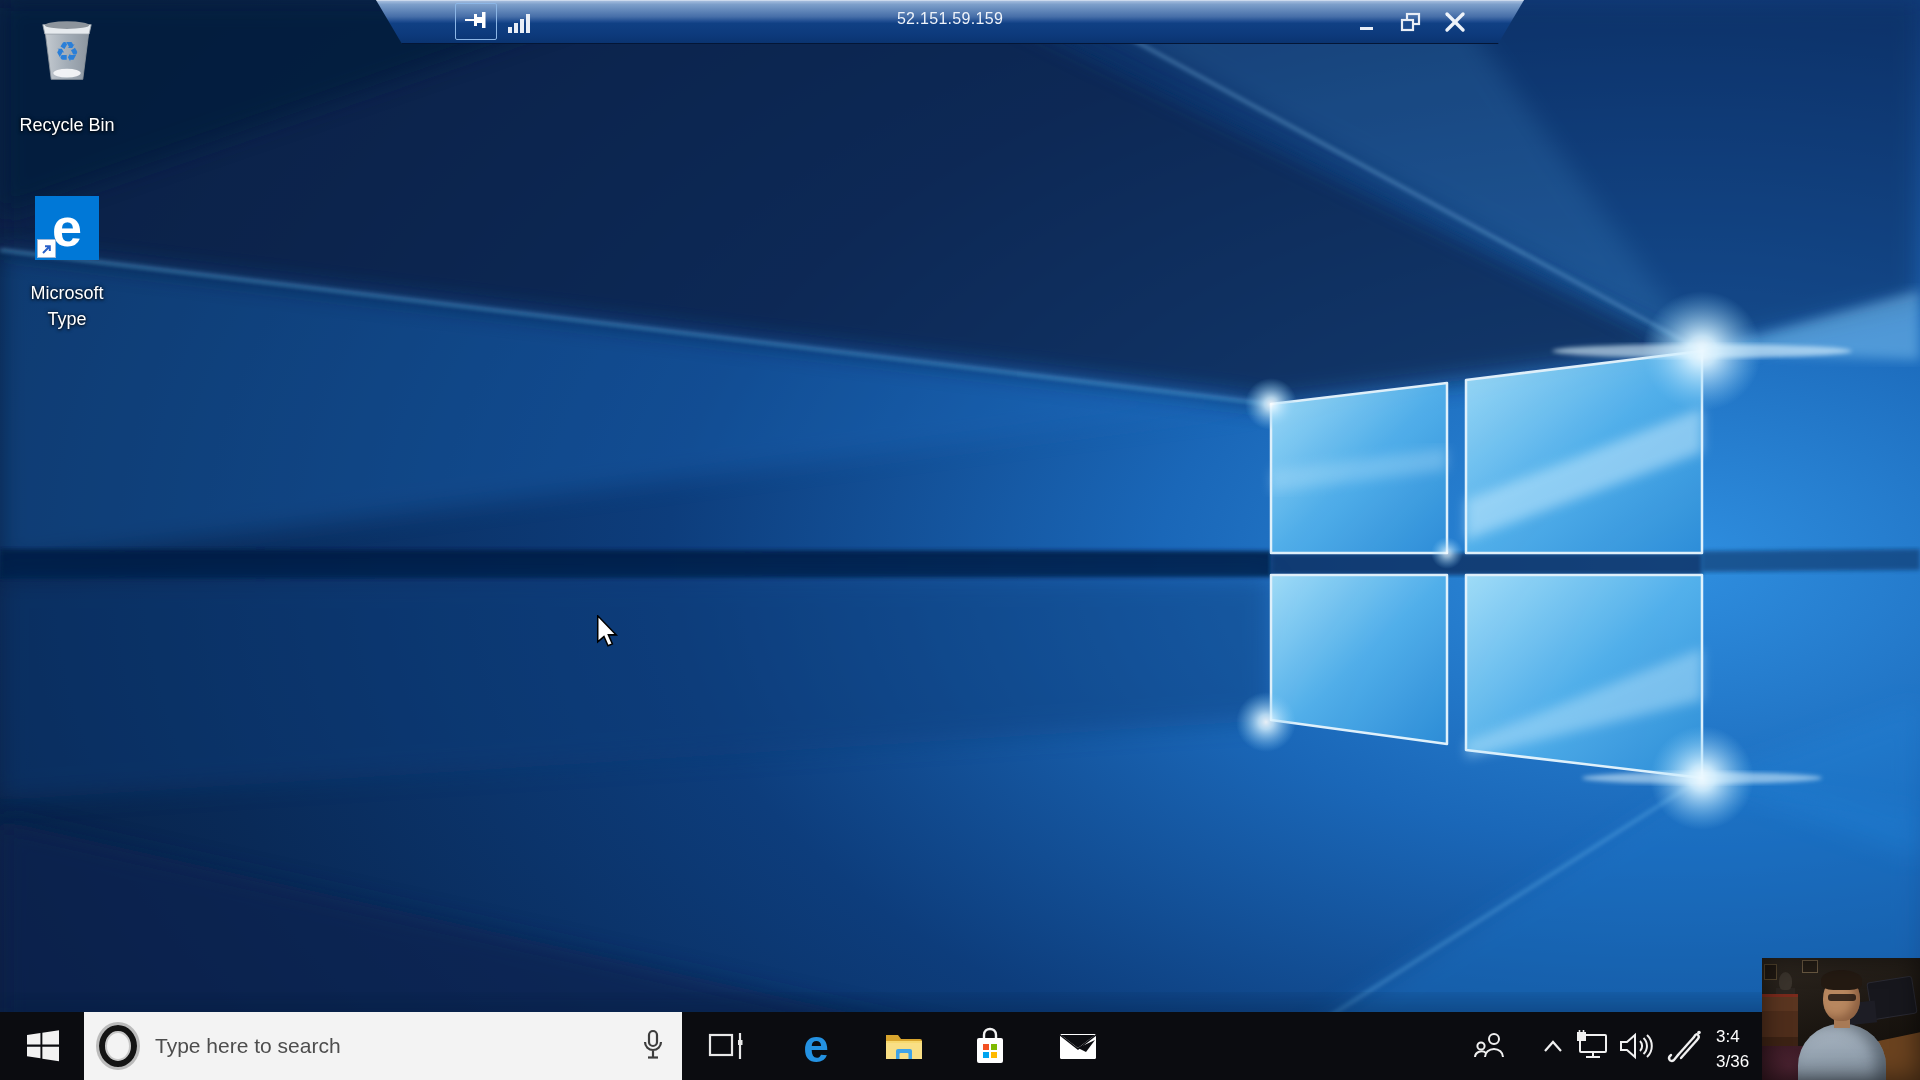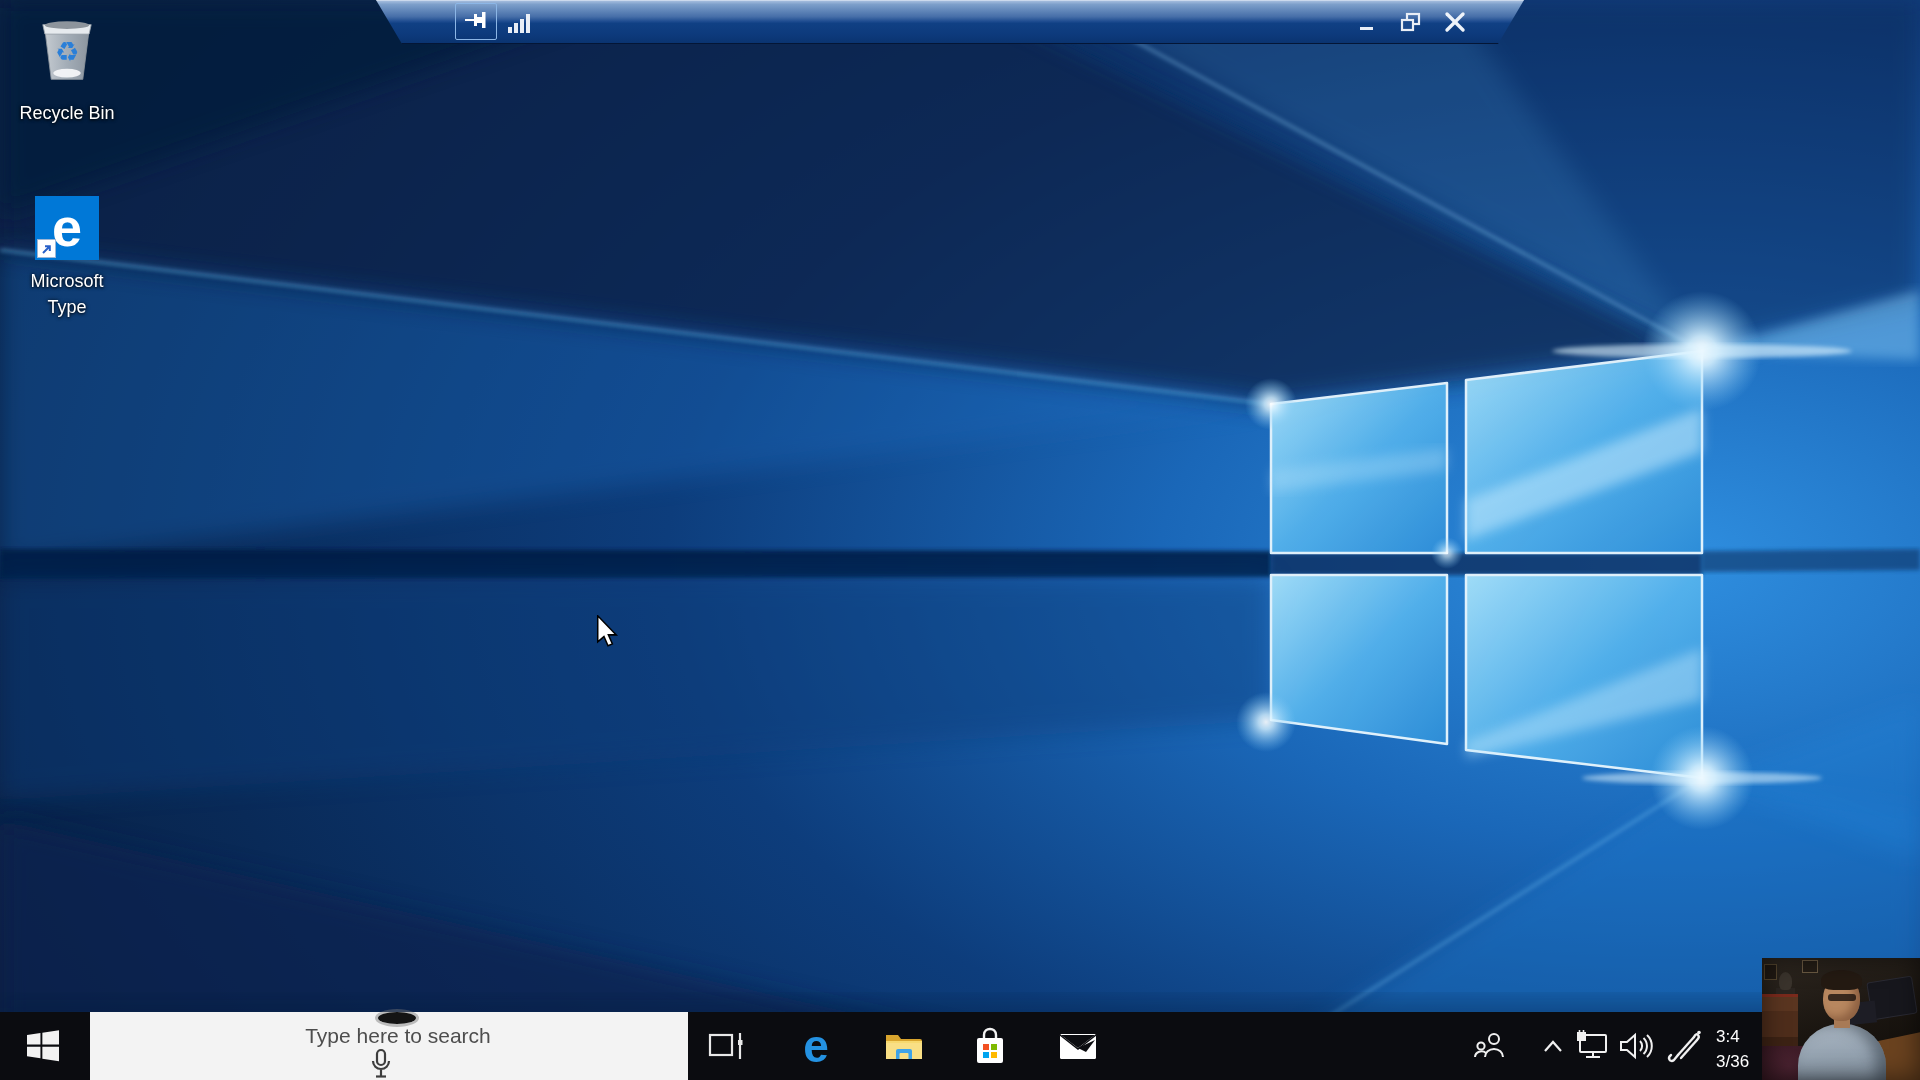--- a/index.html
+++ b/index.html
@@ -21,37 +21,37 @@
     border:1px solid #8cb6e6 !important;border-radius:2px;}
   .signal-wrap{position:absolute;left:130px;top:9px;}
   .rdp-title{position:absolute;left:0;right:0;top:10px;text-align:center;
     color:#eef3fa;font-size:16px;letter-spacing:.3px;}
   .rdp-controls{position:absolute;right:54px;top:7px;display:flex;gap:14px;}
   .rdp-controls button{width:30px;height:30px;display:flex;align-items:center;justify-content:center;}
 
   
   .desk-icon{position:absolute;width:120px;text-align:center;z-index:2;cursor:default;}
   .desk-icon .art{display:block;margin:0 auto;}
-  .desk-label{display:block;margin-top:8px;color:#fff;font-size:18px;line-height:26px;
+  .desk-label{display:block;margin-top:20px;color:#fff;font-size:18px;line-height:26px;
     text-shadow:0 1px 3px rgba(0,0,0,.9),0 0 4px rgba(0,0,0,.6);}
   .icon-recycle{left:7px;top:12px;}
   .icon-edge{left:17px;top:196px;width:100px;}
   .edge-tile{position:relative;width:64px;height:64px;margin:0 auto;background:#0078d7;}
   .edge-tile .edge-e{position:absolute;inset:0;color:#fff;font-size:54px;font-weight:700;
     line-height:62px;text-align:center;}
   .shortcut-badge{position:absolute;left:2px;bottom:2px;width:17px;height:17px;background:#fff;
     border:1px solid #9db6d6;display:flex;align-items:center;justify-content:center;}
 
   
   .taskbar{position:absolute;left:0;bottom:0;width:1920px;height:68px;background:#0b0c10;z-index:5;}
   .taskbar button{background:none;border:0;padding:0;position:absolute;top:0;height:68px;
     display:flex;align-items:center;justify-content:center;cursor:default;}
   .start-btn{left:0;width:86px;}
-  .searchbox{position:absolute;left:90px;top:0;width:598px;height:68px;background:#f3f3f3;
-    display:flex;align-items:center;flex-direction:column;}
+  .searchbox{position:absolute;left:84px;top:0;width:598px;height:68px;background:#f3f3f3;
+    display:flex;align-items:center;}
   .cortana-ring{width:26px;height:30px;border:6px solid #141414;border-radius:50%;
     margin-left:15px;box-shadow:0 0 0 3px rgba(120,120,120,.45), inset 0 0 0 2px rgba(120,120,120,.35);}
   .search-ph{margin-left:18px;font-size:21px;color:#4d4d4d;flex:1;white-space:nowrap;}
   .mic-wrap{margin-right:16px;display:flex;align-items:center;}
   .tb-task-view{left:703px;width:48px;}
   .tb-edge{left:792px;width:48px;}
   .tb-edge .e-glyph{font-size:46px;font-weight:700;color:#2492e2;line-height:48px;}
   .tb-explorer{left:880px;width:48px;}
   .tb-store{left:966px;width:48px;}
   .tb-mail{left:1054px;width:48px;}
@@ -190,20 +190,21 @@
     <span class="signal-wrap">
       <svg width="28" height="26" viewBox="0 0 28 26">
         <g fill="#e9eef6">
           <rect x="2" y="18" width="4" height="6"></rect>
           <rect x="8" y="14" width="4" height="10"></rect>
           <rect x="14" y="10" width="4" height="14"></rect>
           <rect x="20" y="5" width="4" height="19"></rect>
         </g>
       </svg>
     </span>
+    <span class="rdp-title">52.151.59.159</span>
     <div class="rdp-controls">
       <button>
         <svg width="22" height="22" viewBox="0 0 22 22">
           <rect x="4" y="16" width="13" height="3" fill="#e9eef6"></rect>
         </svg>
       </button>
       <button>
         <svg width="24" height="24" viewBox="0 0 24 24">
           <g fill="none" stroke="#e9eef6" stroke-width="2.2">
             <rect x="8" y="4" width="12" height="10"></rect>

